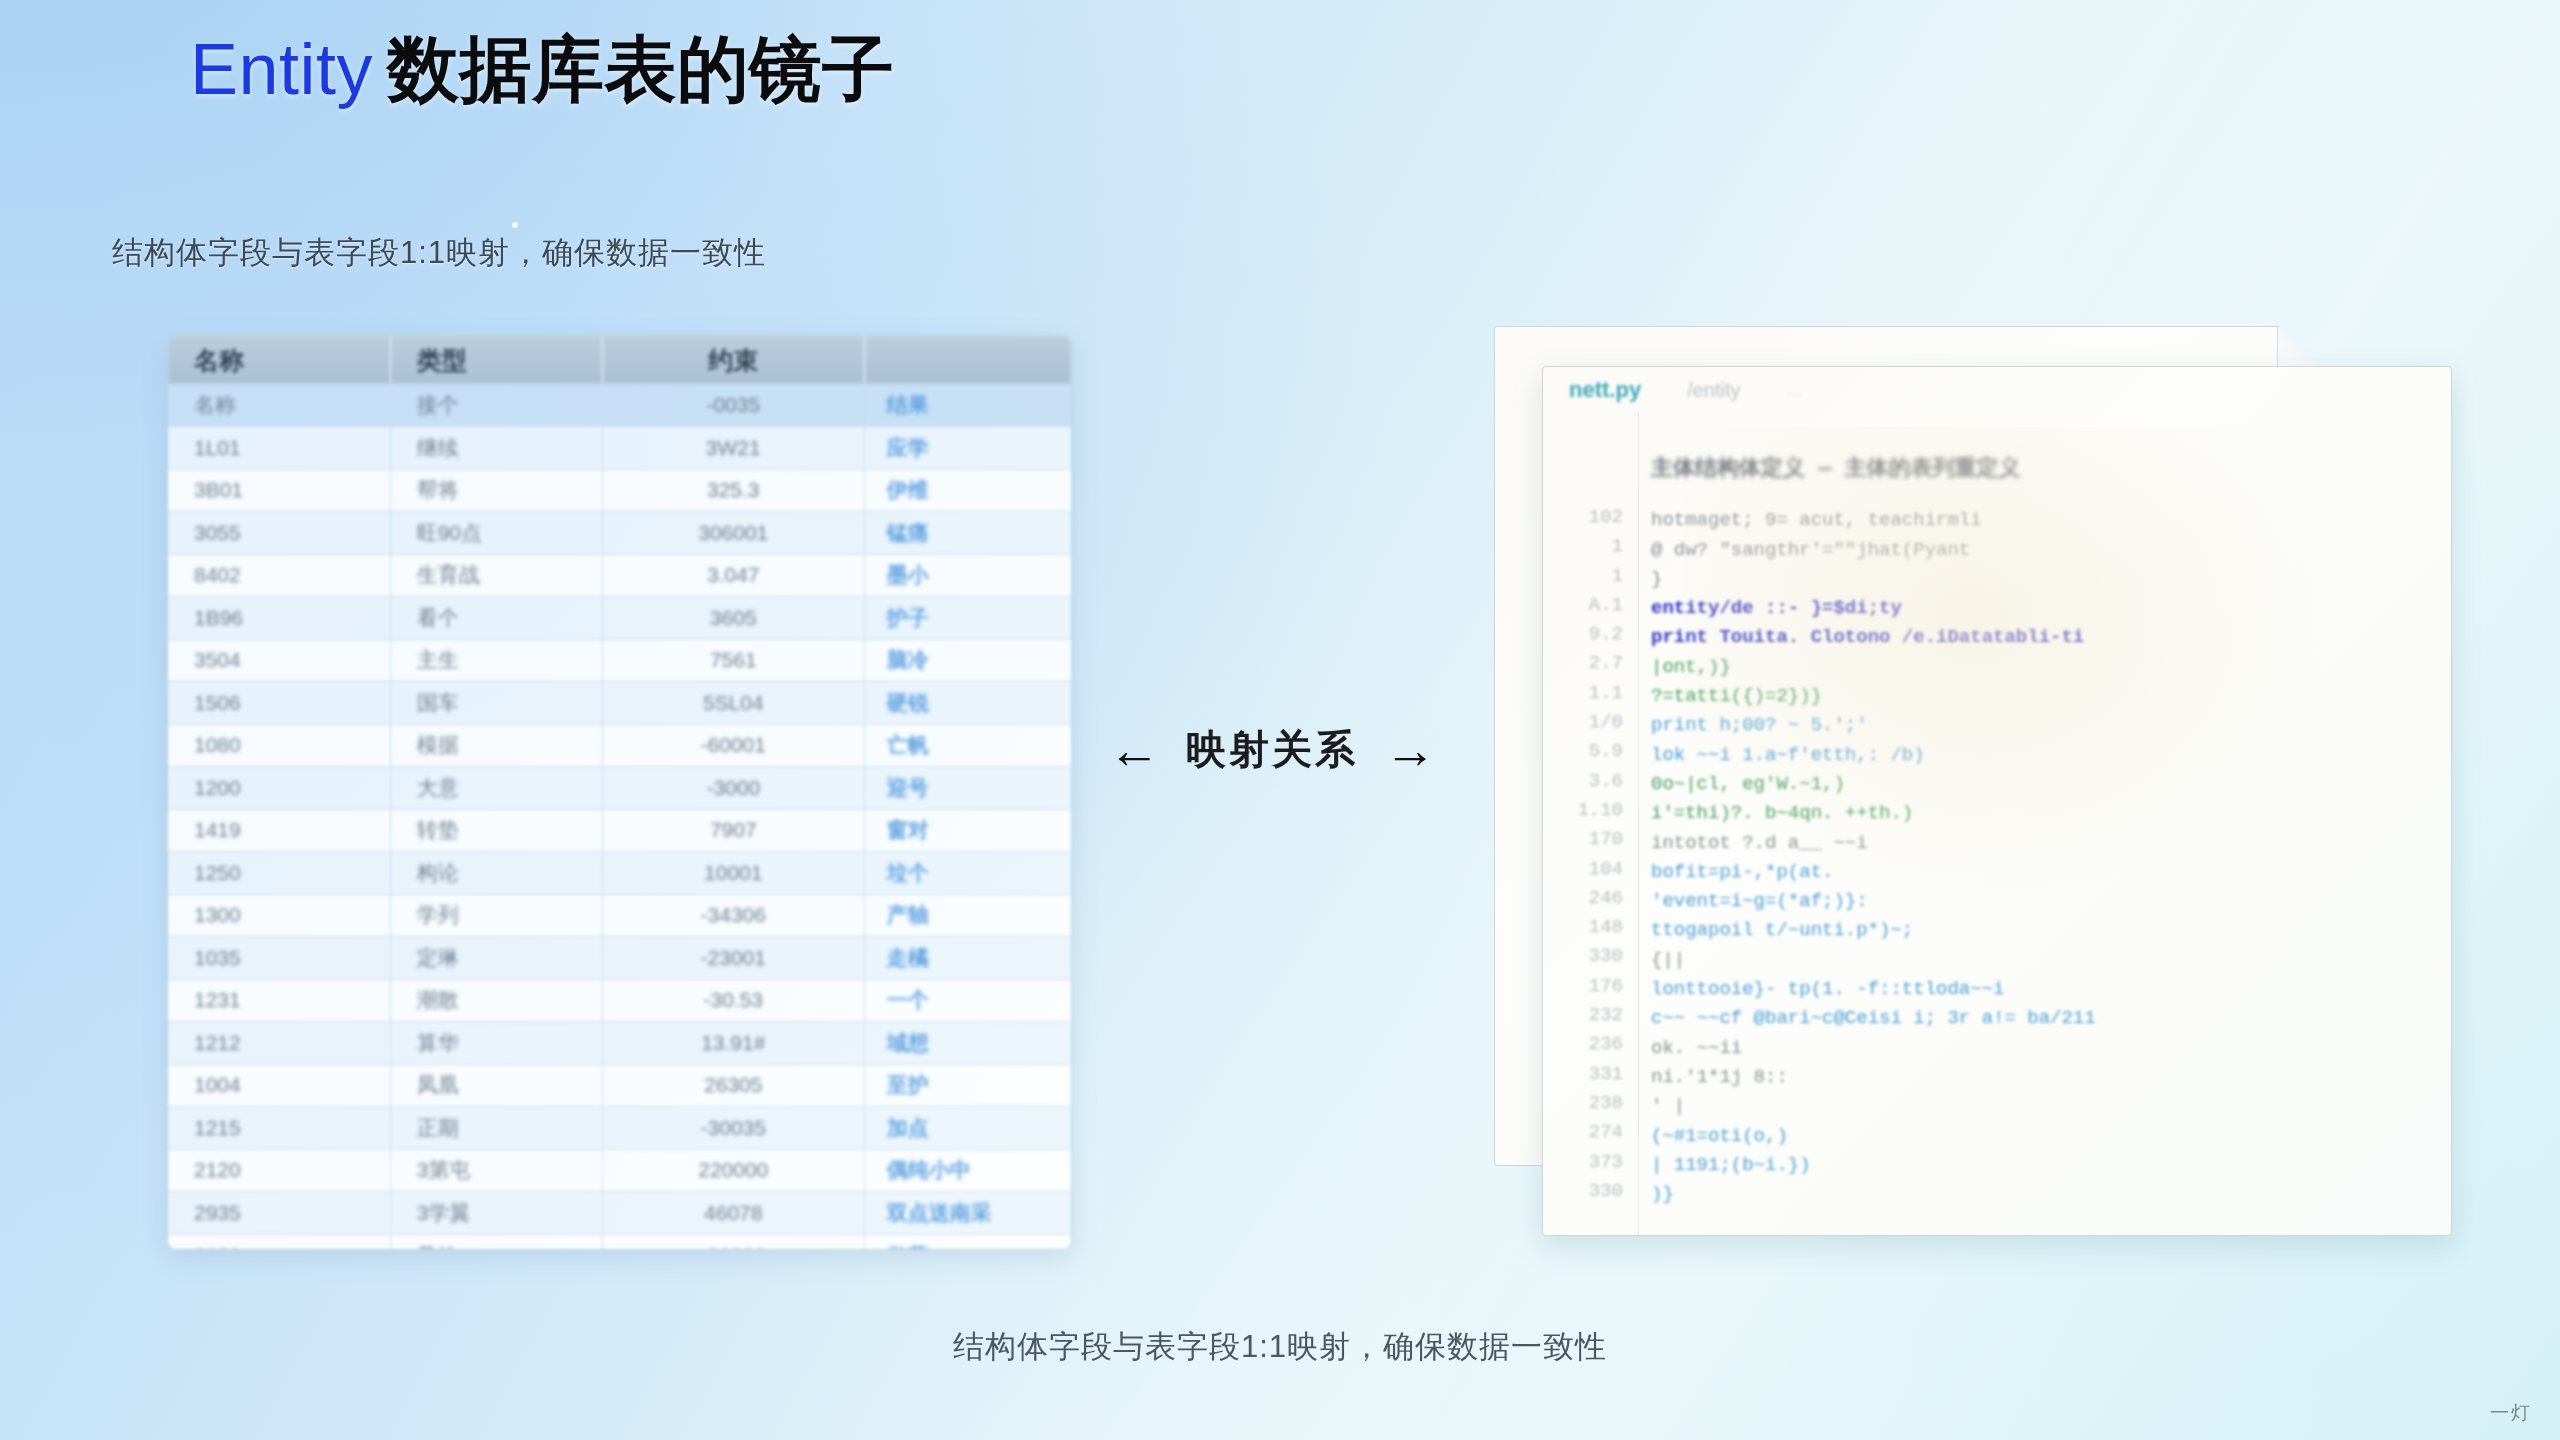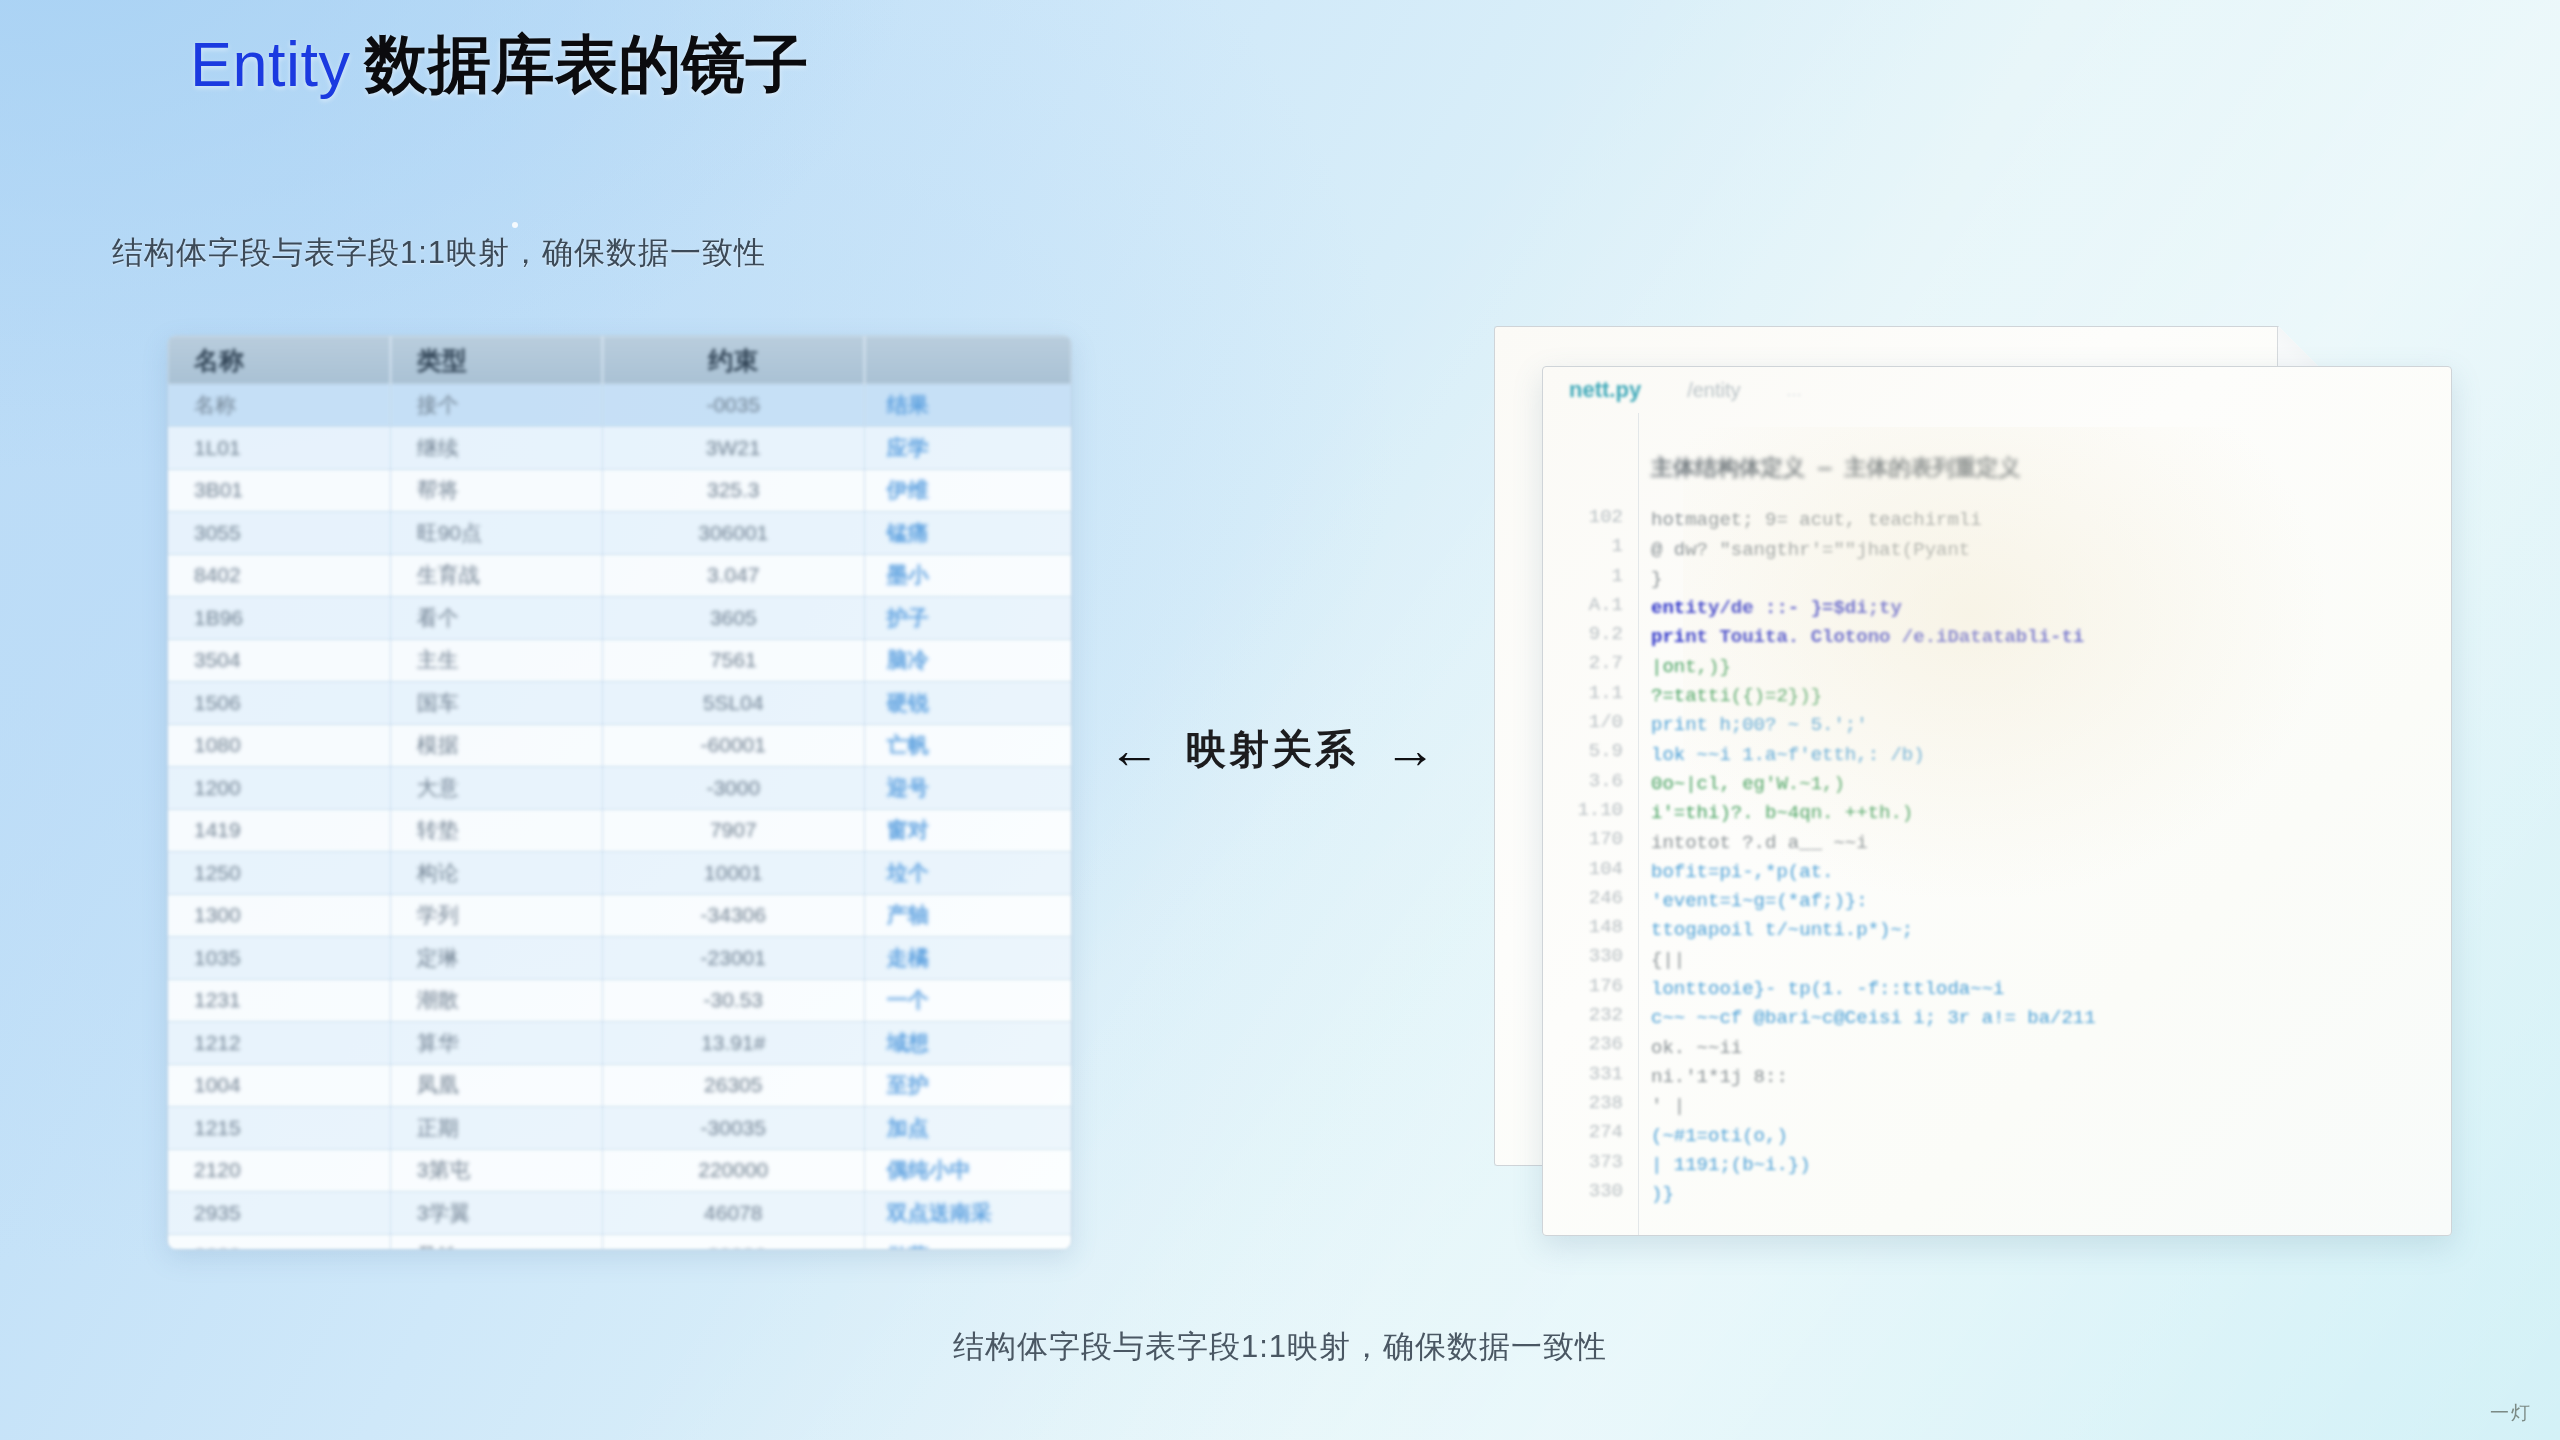--- a/index.html
+++ b/index.html
@@ -22,21 +22,21 @@
   #slide-bg::after{
     content:"";
     position:absolute; inset:0;
     background:linear-gradient(125deg, rgba(255,255,255,0) 45%, rgba(255,255,255,.42) 72%, rgba(255,255,255,0) 100%);
   }
 
   
   #header{ position:absolute; left:0; top:0; width:100%; }
   #page-title{
     position:absolute; left:190px; top:28px;
-    font-size:63px; font-weight:700; line-height:1.15;
+    font-size:72px; font-weight:700; line-height:1.15;
     white-space:nowrap; letter-spacing:.5px;
     text-shadow:0 2px 5px rgba(255,255,255,.5);
   }
   #page-title .en{ color:#1b3ae0; font-weight:400; }
   #page-title .cn{ color:#0b0b0e; font-weight:800; margin-left:14px; }
 
   #subtitle{
     position:absolute; left:112px; top:232px;
     font-size:31px; color:#3c4a58; letter-spacing:1px;
     white-space:nowrap;

